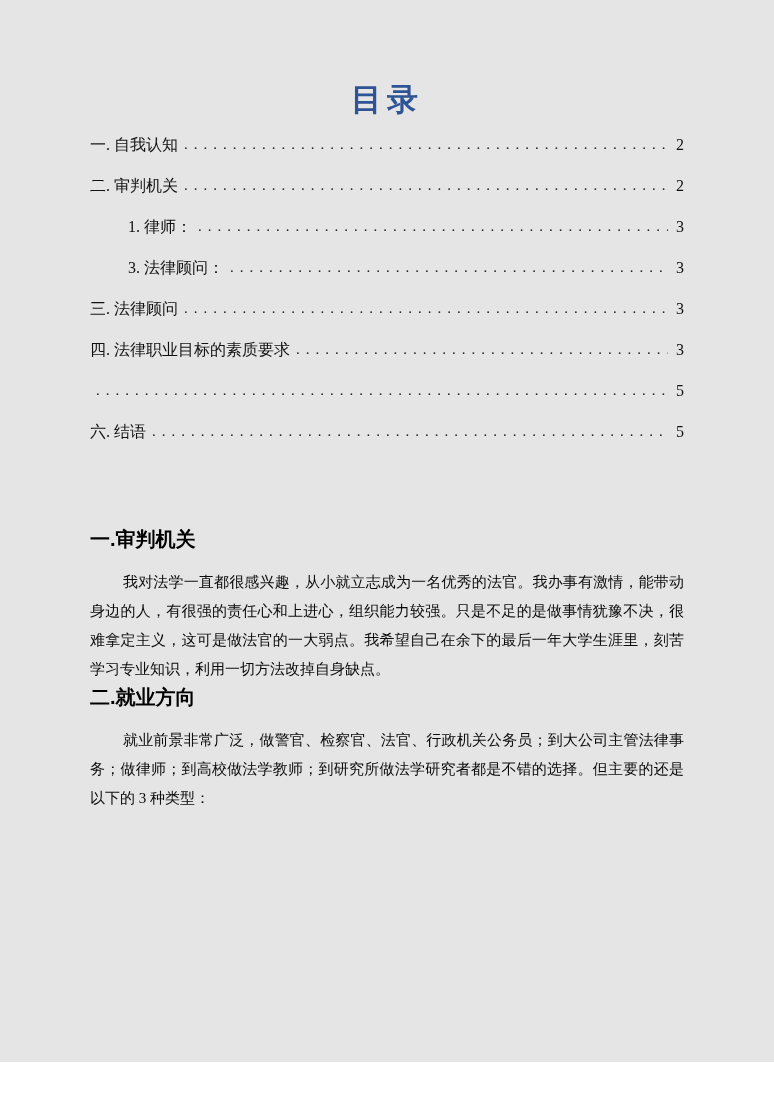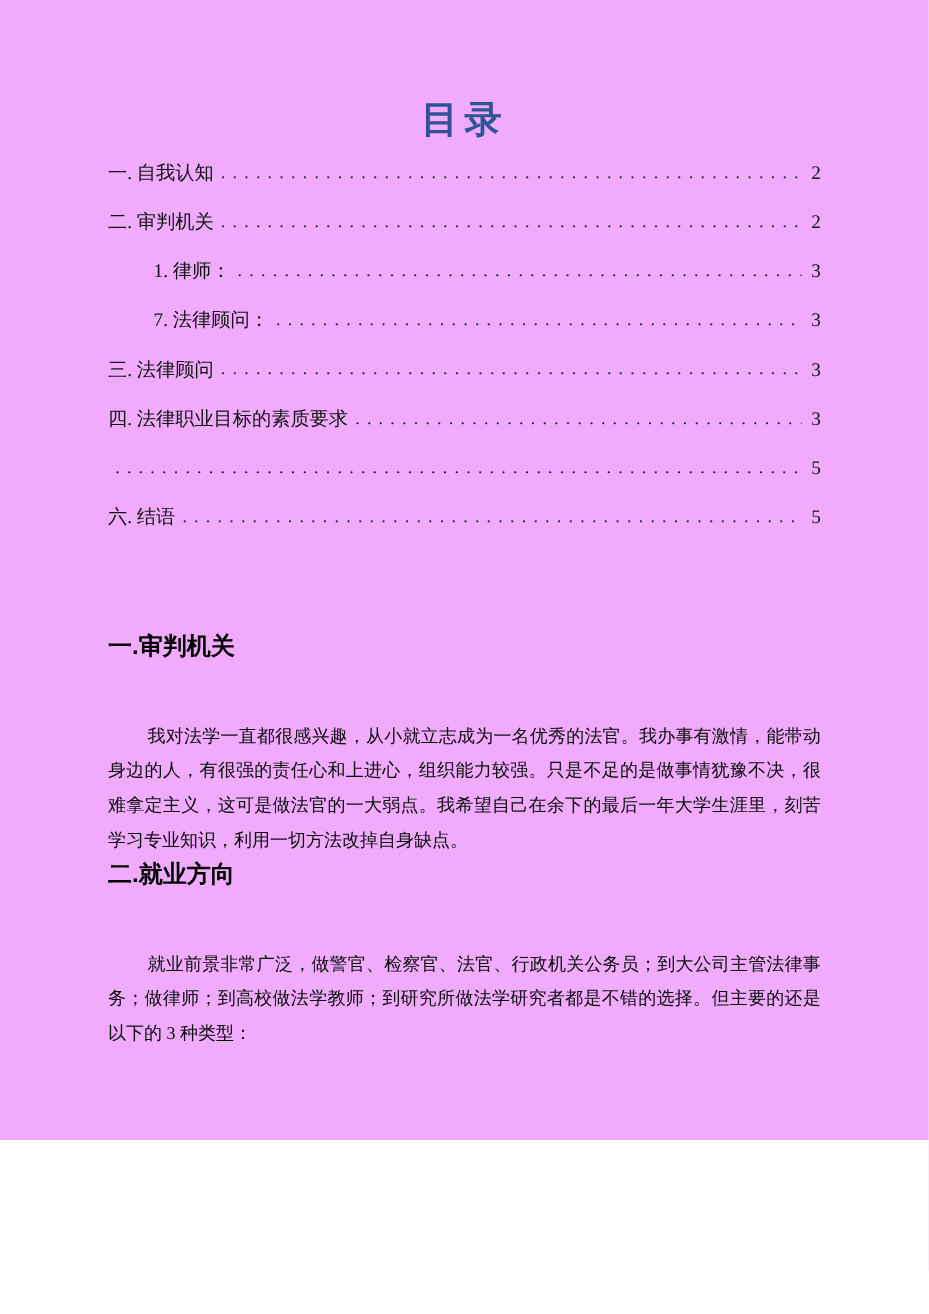--- a/index.html
+++ b/index.html
@@ -1,22 +1,22 @@
 <!DOCTYPE html>
 <html><head>
 <meta charset="utf-8">
 <style>
   * { box-sizing: border-box; margin: 0; padding: 0; }
   html, body { background: #ffffff; }
   .page {
     position: relative;
     width: 774px;
-    height: 950px;
+    height: 1062px;
     margin: 0 auto;
-    background: #f0abfc;
+    background: #e5e5e5;
     overflow: hidden;
     font-family: "Liberation Serif", serif;
     color: #000000;
   }
   .content { padding: 0 90px; }
 
   
   .toc-title {
     padding-top: 78px;
     text-align: center;
@@ -54,21 +54,21 @@
   .section-heading {
     font-family: "Liberation Sans", sans-serif;
     font-weight: 700;
     font-size: 20px;
     color: #000000;
     line-height: 26px;
   }
   #section-1 .section-heading { margin-top: 74px; }
   #section-2 .section-heading { }
   .section p {
-    margin-top: 48px;
+    margin-top: 16px;
     font-size: 15px;
     line-height: 29px;
     text-align: justify;
     text-indent: 2.2em;
     color: #0a0a0a;
   }
   .section p + p { margin-top: 0; }
 </style>
 </head>
 <body>
@@ -88,21 +88,21 @@
         <span class="toc-label">二. 审判机关</span>
         <span class="toc-dots">......................................................................................................................................................</span>
         <span class="toc-page">2</span>
       </div>
       <div class="toc-row lvl2">
         <span class="toc-label">1. 律师：</span>
         <span class="toc-dots">......................................................................................................................................................</span>
         <span class="toc-page">3</span>
       </div>
       <div class="toc-row lvl2">
-        <span class="toc-label">7. 法律顾问：</span>
+        <span class="toc-label">3. 法律顾问：</span>
         <span class="toc-dots">......................................................................................................................................................</span>
         <span class="toc-page">3</span>
       </div>
       <div class="toc-row">
         <span class="toc-label">三. 法律顾问</span>
         <span class="toc-dots">......................................................................................................................................................</span>
         <span class="toc-page">3</span>
       </div>
       <div class="toc-row">
         <span class="toc-label">四. 法律职业目标的素质要求</span>

